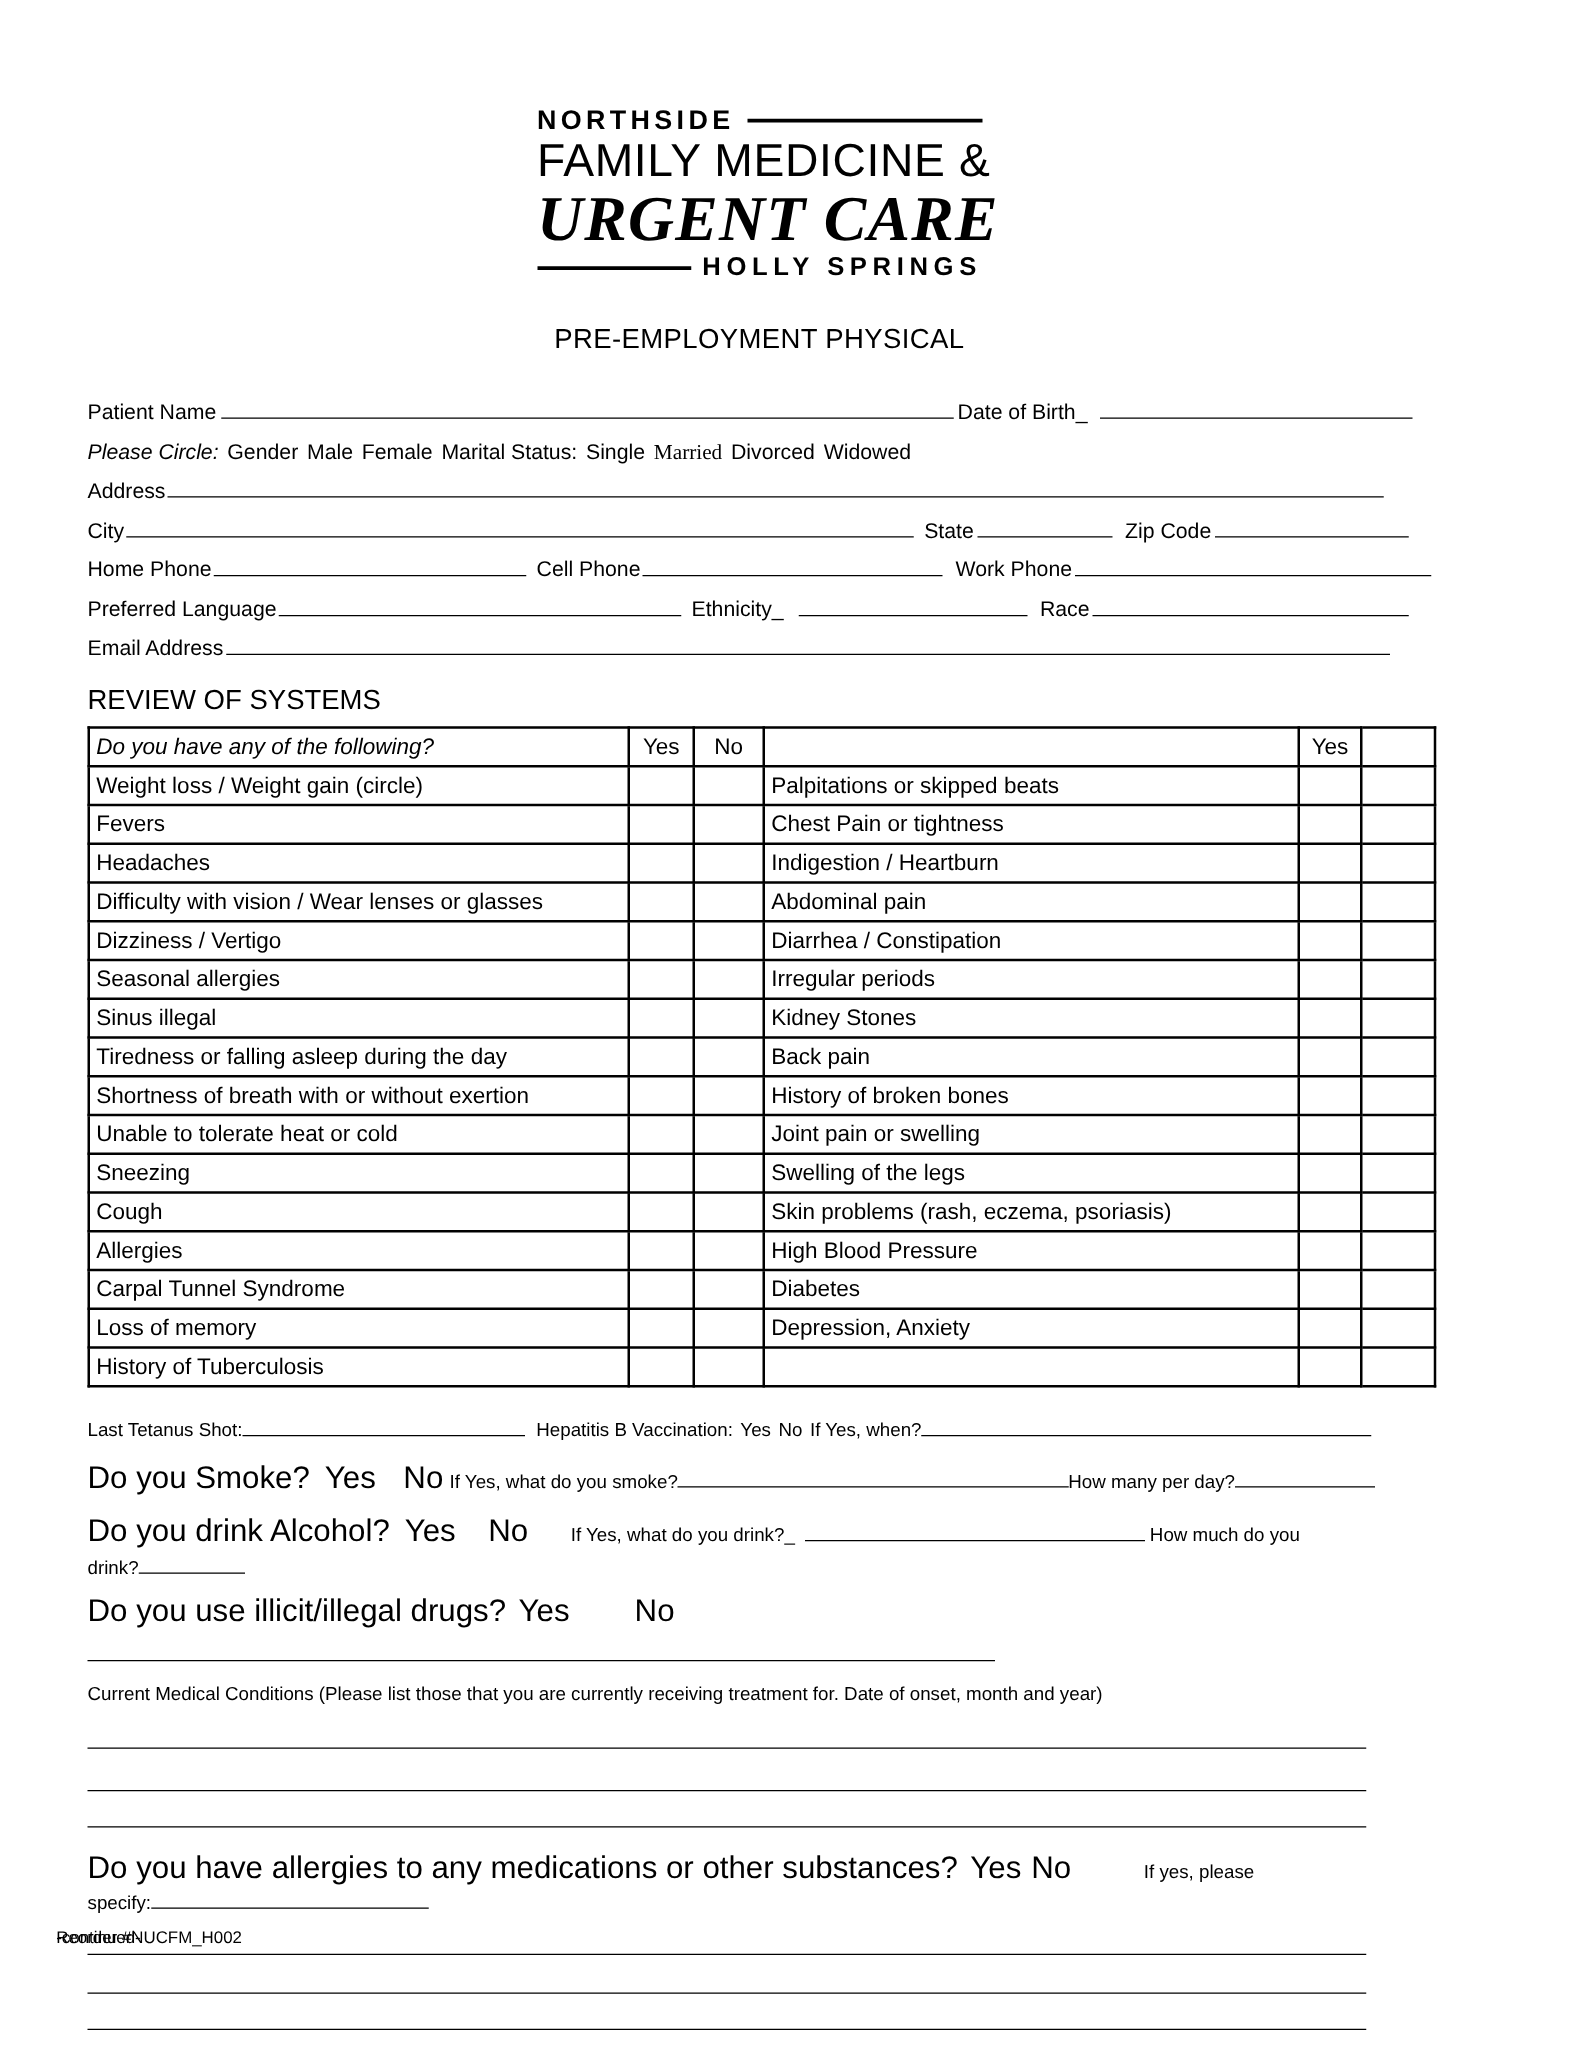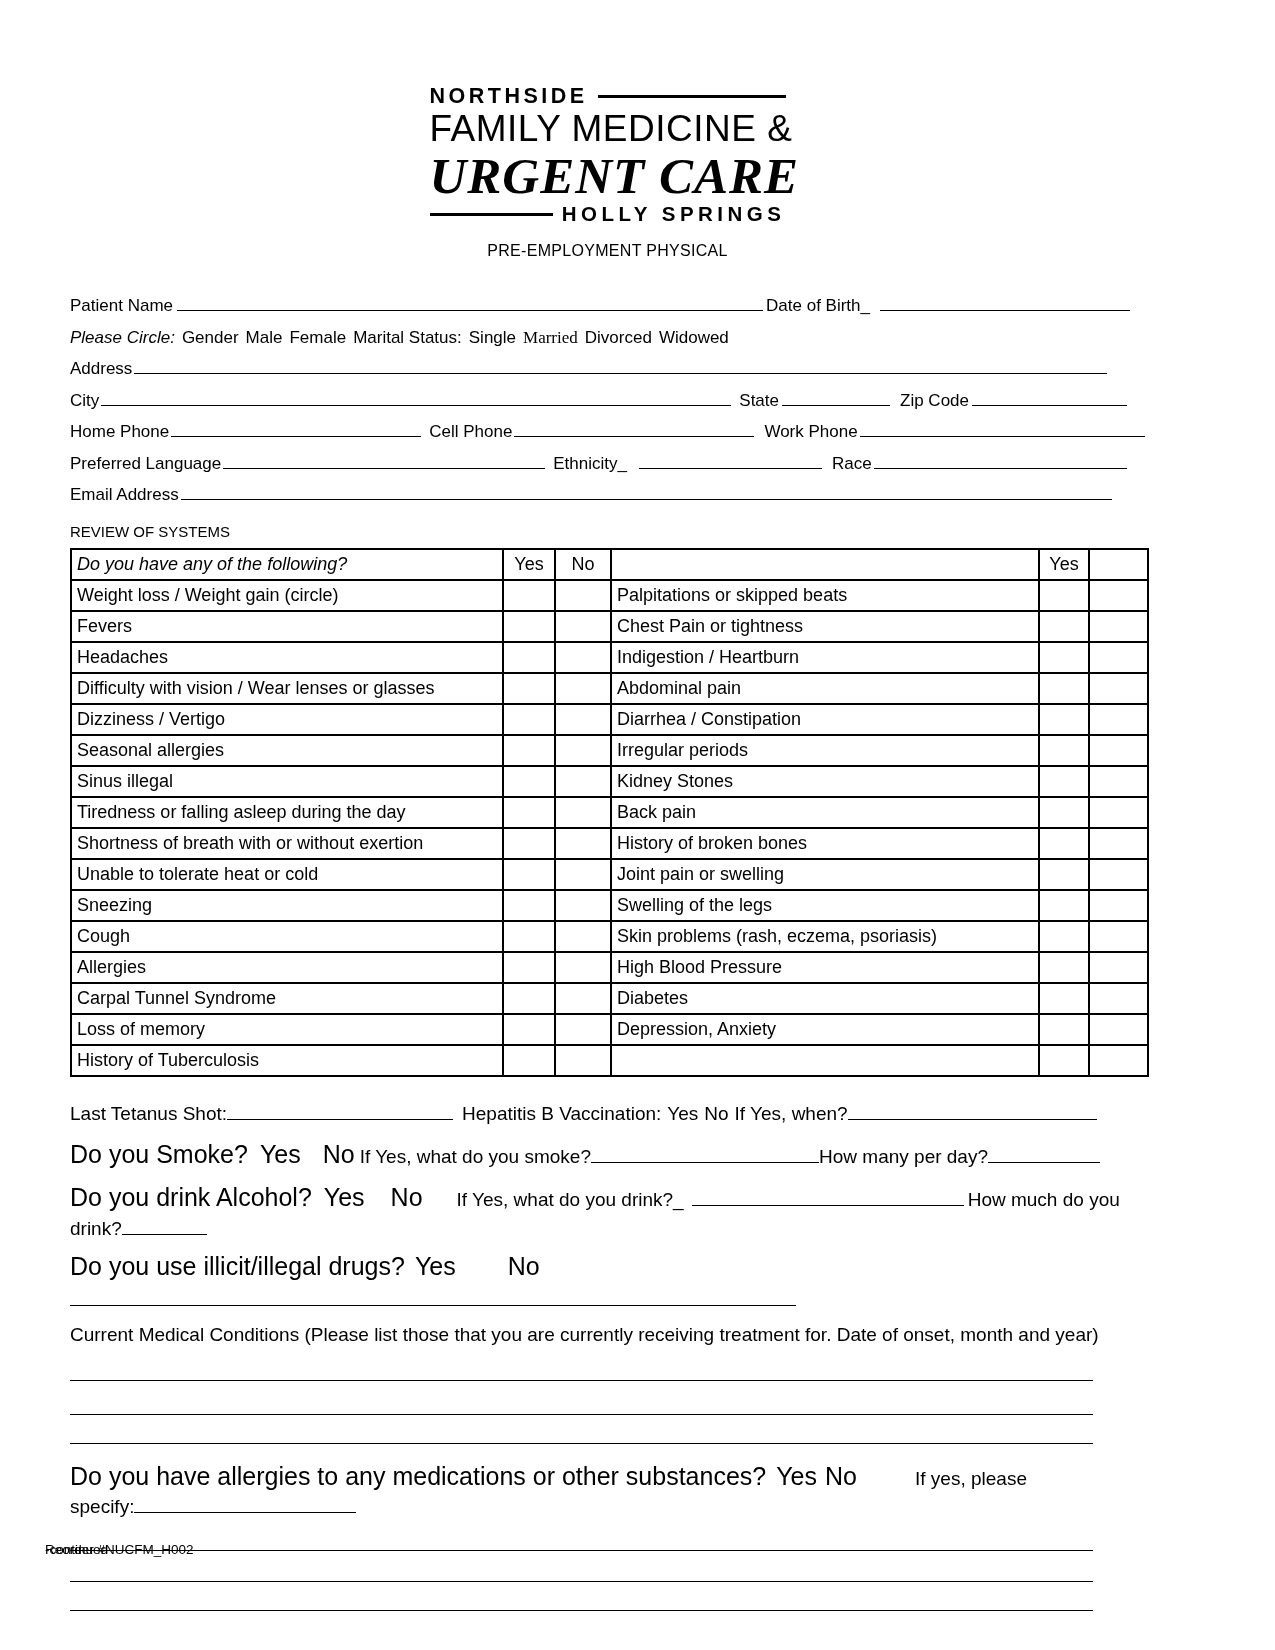--- a/index.html
+++ b/index.html
@@ -12,32 +12,32 @@
 
   
   .logo { width:356px; margin:84px auto 0; }
   .logo-top { display:flex; align-items:center; font-size:21.5px; font-weight:bold; letter-spacing:3.5px; line-height:24px; }
   .logo-top .rule { flex:1; border-top:3.2px solid #000; margin-left:10px; }
   .logo-fm { font-size:37px; line-height:42px; letter-spacing:0.5px; white-space:nowrap; }
   .logo-uc { font-family:"Liberation Serif", serif; font-style:italic; font-weight:700; font-size:51px; line-height:52px; letter-spacing:1px; white-space:nowrap; }
   .logo-hs { display:flex; align-items:center; font-size:20.5px; font-weight:bold; letter-spacing:4.5px; line-height:24px; }
   .logo-hs .rule { flex:1; border-top:3.2px solid #000; margin-right:9px; }
 
-  .title { text-align:center; font-size:16px; margin-top:16px; letter-spacing:0.3px; }
+  .title { text-align:center; font-size:22px; margin-top:32px; letter-spacing:0.3px; }
 
   
   .frow { display:flex; align-items:baseline; margin-top:11.5px; font-size:17px; white-space:nowrap; }
   .fl { border-bottom:1.5px solid #000; height:0; flex:0 0 auto; }
   .grow { flex:1 1 auto; }
   .it { font-style:italic; }
   .t19 { font-size:25px; }
-  .t15 { font-size:19px; }
+  .t15 { font-size:15px; }
 
   
-  .ros-heading { font-size:15px; margin-top:18px; }
+  .ros-heading { font-size:22px; margin-top:18px; }
   table.ros { border-collapse:collapse; width:1077px; margin-top:8px; table-layout:fixed; }
   .ros td { border:2px solid #000; padding:0 5px; height:31px; font-size:18px; text-align:left;
             white-space:nowrap; overflow:hidden; }
   .ros td.q { font-style:italic; }
   .ros td.yn { text-align:center; padding:0 2px; }
 
   .wline { border-bottom:1.5px solid #000; height:0; margin-right:52px; }
 
   .footer { position:absolute; top:1542px; left:45px; right:45px; font-size:13.5px; }
   .footer .center { position:absolute; left:0; right:0; }

